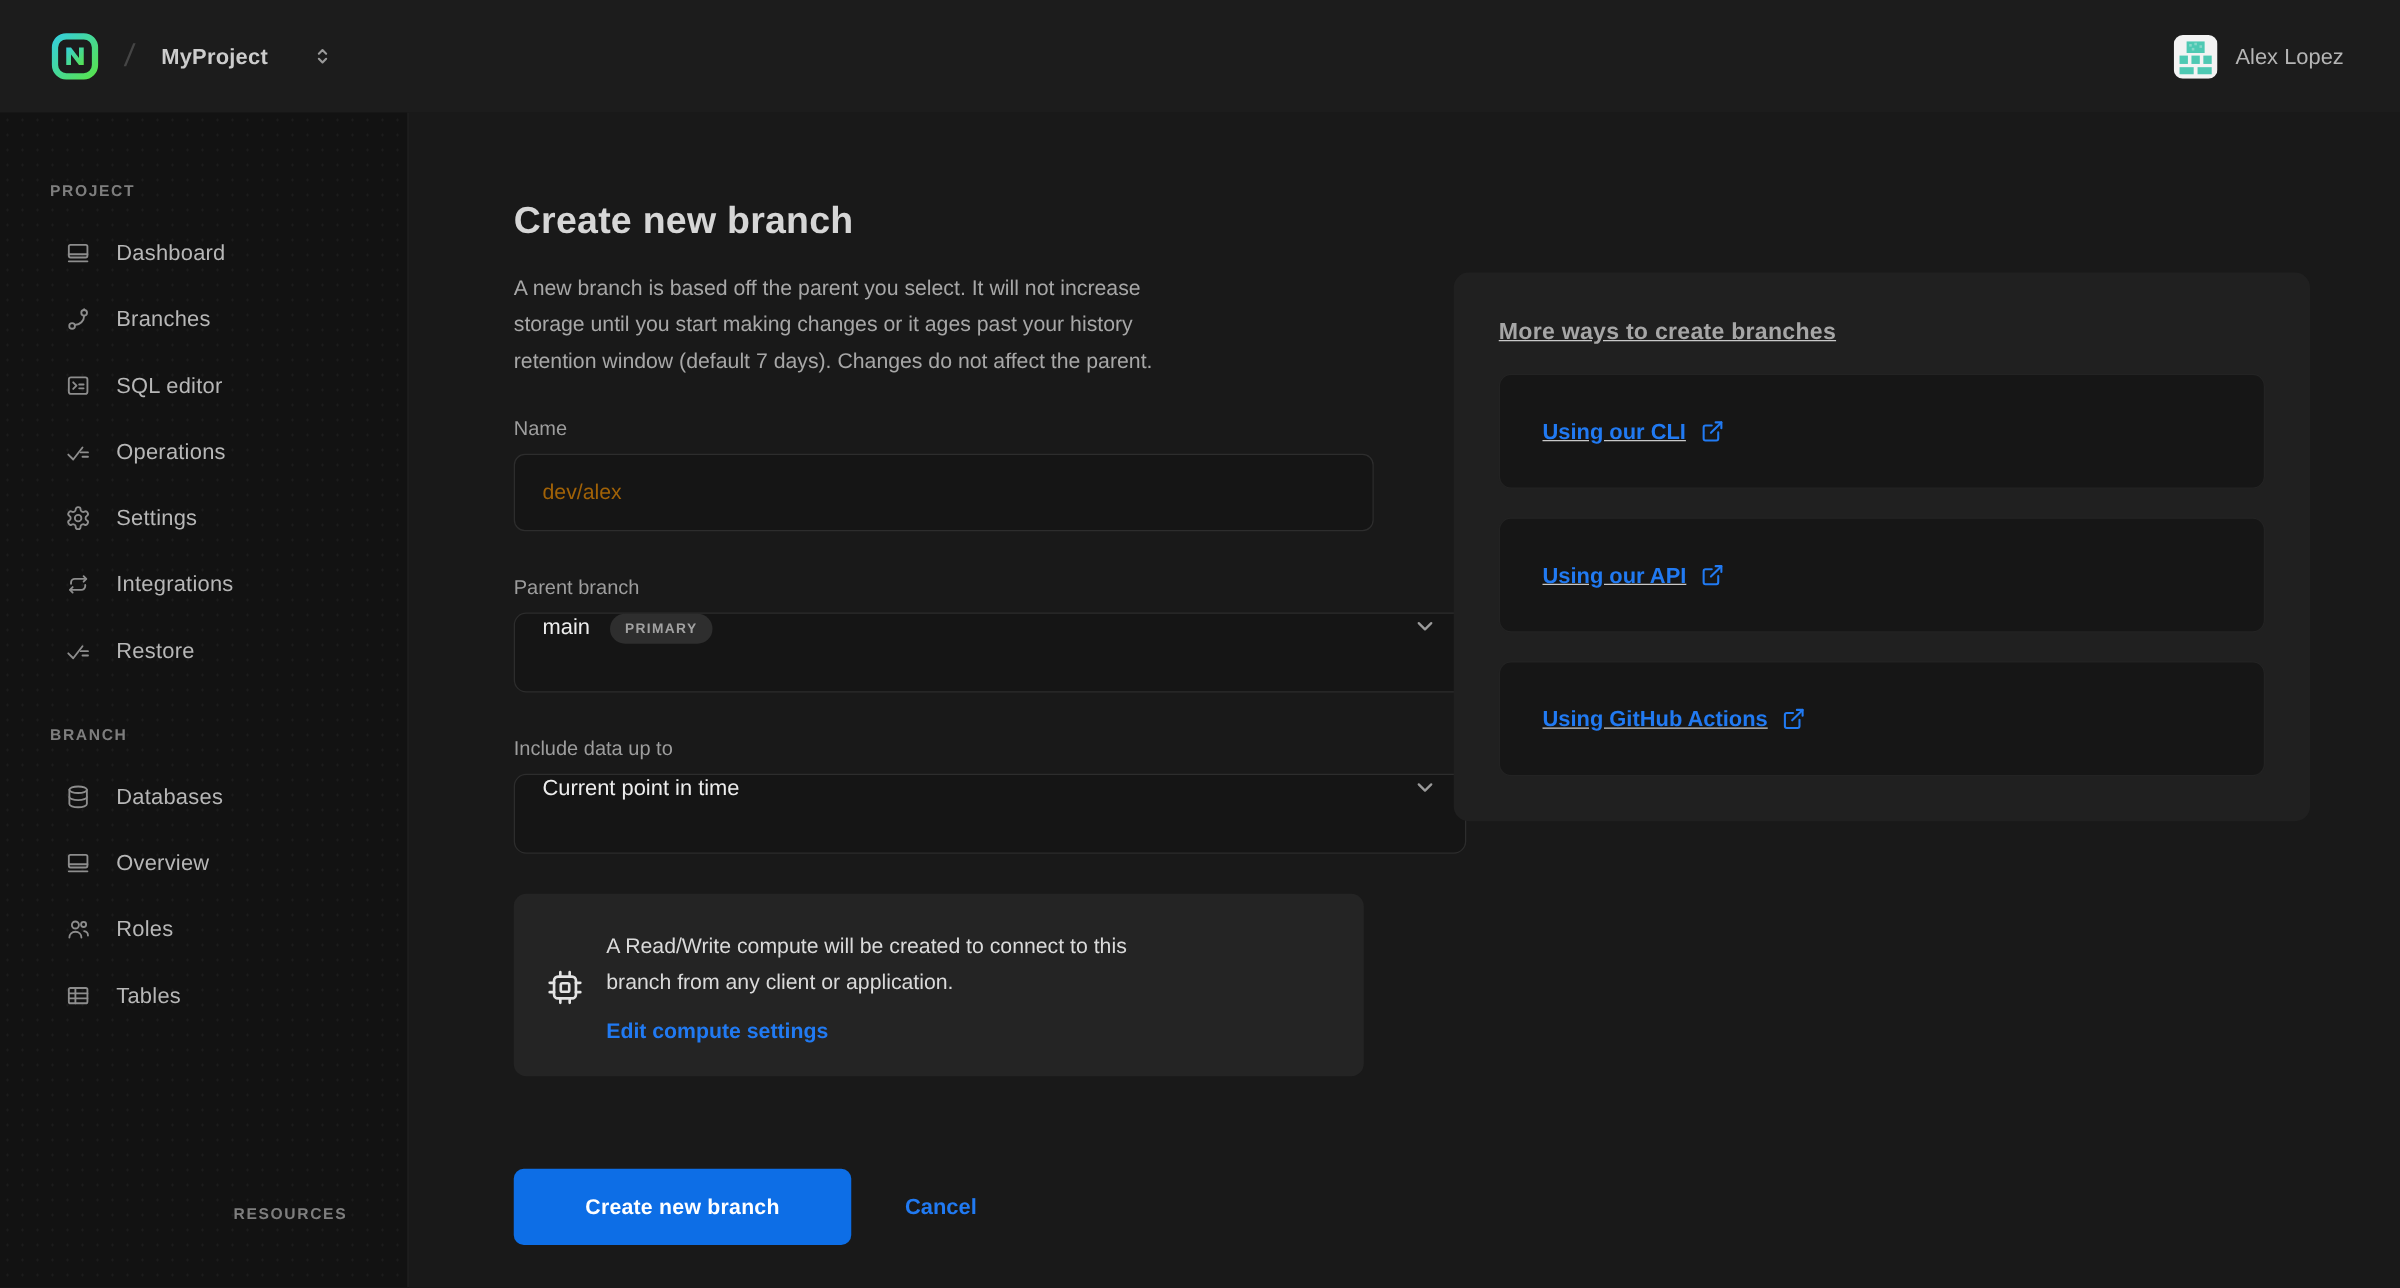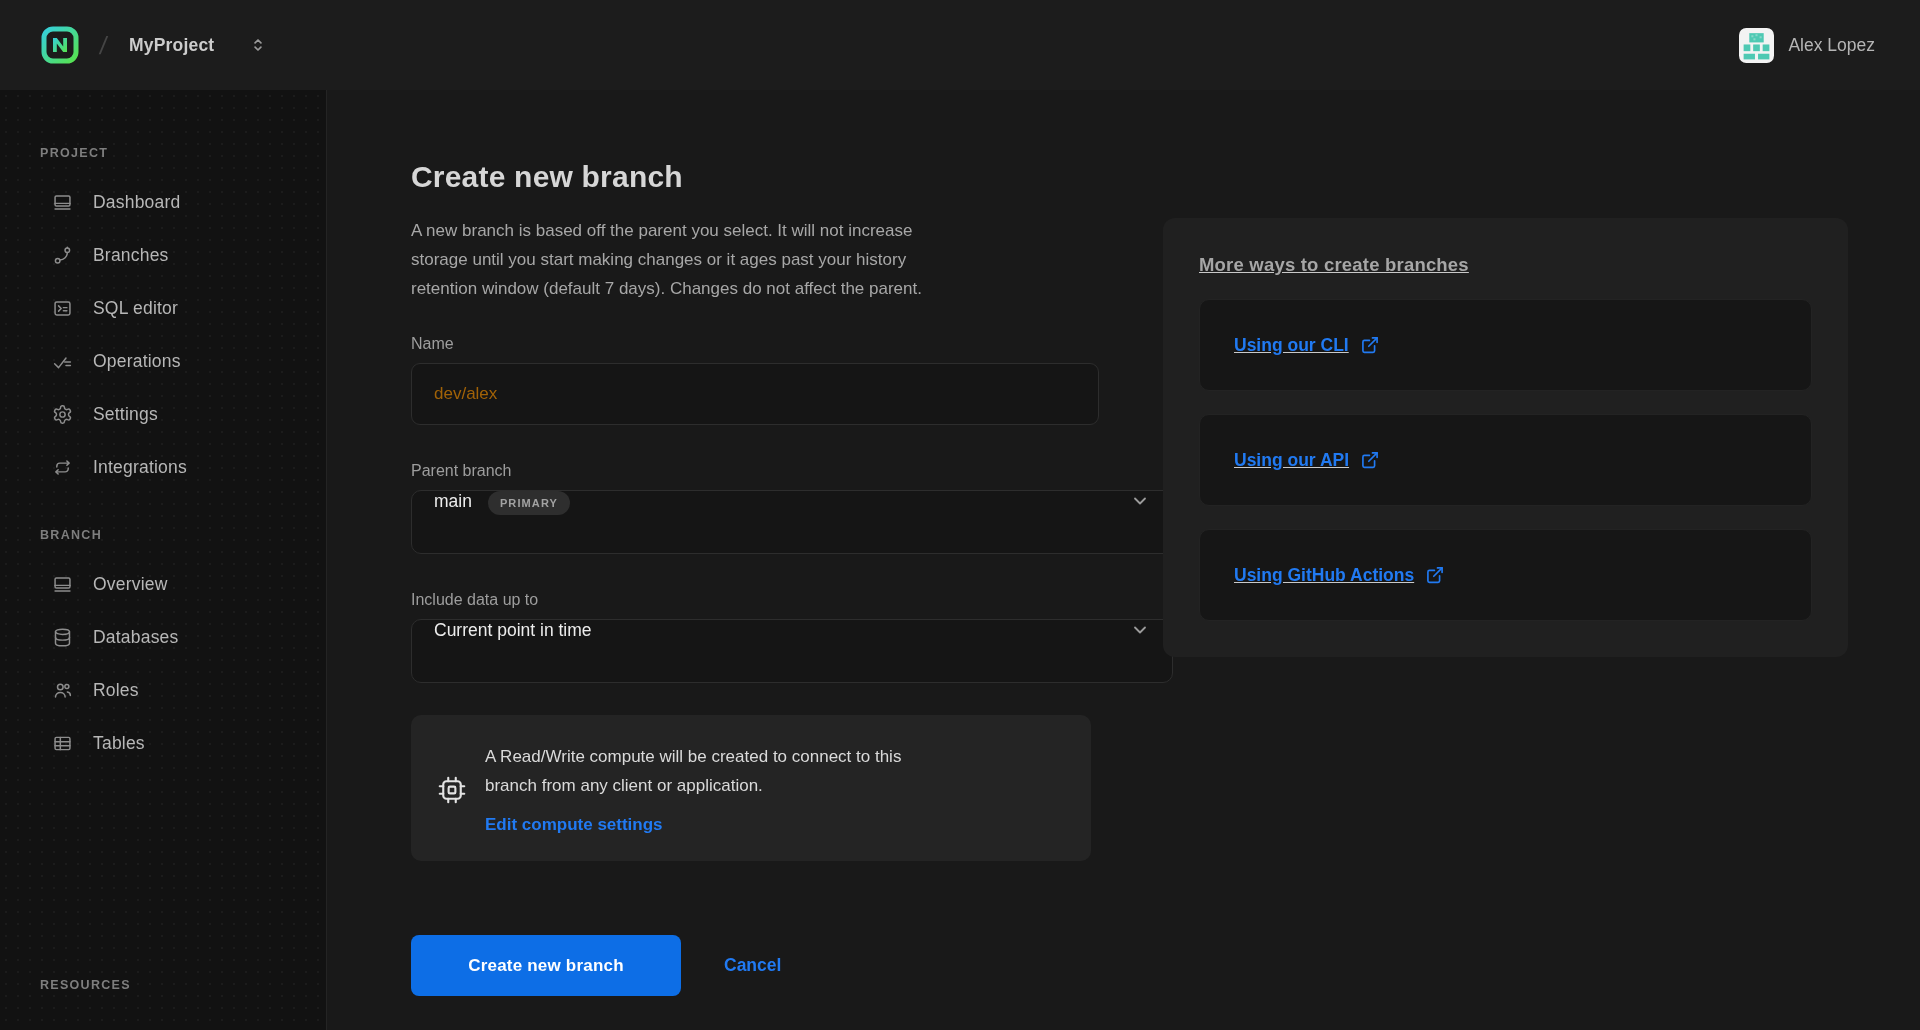--- a/index.html
+++ b/index.html
@@ -31,22 +31,22 @@
   .avatar{ width:35px; height:35px; border-radius:8px; display:block; }
   .user-name{ color:#b5b5b5; font-size:17.5px; }
 
   
   .sidebar{
     position:absolute; top:90px; left:0; width:327px; height:940px;
     background:var(--bg-side);
     background-image:radial-gradient(rgba(255,255,255,.045) 1px, transparent 1.1px);
     background-size:12px 12px;
     border-right:1px solid var(--border-soft);
-    padding:56px 0 22px 40px;
-    display:flex; flex-direction:column;
+    padding:56px 0 36px 40px;
+    display:flex; flex-direction:row;
   }
   .side-section-label{
     font-size:12.5px; font-weight:700; letter-spacing:1.3px; color:#7e7e7e;
     margin-bottom:16px;
   }
   .side-section + .side-section{ margin-top:34px; }
   .side-item{
     height:53px; display:flex; align-items:center; gap:20px; cursor:pointer;
     color:#b7b7b7;
   }
@@ -224,42 +224,52 @@
           <span class="sicon">
             <svg viewBox="0 0 24 24" fill="none" stroke="currentColor" stroke-width="1.7" stroke-linecap="round" stroke-linejoin="round">
               <path d="M17 4.5l2.5 2.5L17 9.5"></path>
               <path d="M5.5 11.5v-1a3.5 3.5 0 0 1 3.5-3.5h10"></path>
               <path d="M7 19.5 4.5 17 7 14.5"></path>
               <path d="M18.5 12.5v1a3.5 3.5 0 0 1-3.5 3.5H5"></path>
             </svg>
           </span>
           <span class="side-label">Integrations</span>
         </div>
+        <div class="side-item">
+          <span class="sicon">
+            <svg viewBox="0 0 24 24" fill="none" stroke="currentColor" stroke-width="1.7" stroke-linecap="round" stroke-linejoin="round">
+              <path d="M3 14.5 7.5 19 16 8"></path>
+              <path d="M14.5 12.5H21"></path>
+              <path d="M16 16.5h5"></path>
+            </svg>
+          </span>
+          <span class="side-label">Restore</span>
+        </div>
       </div>
       <div class="side-section">
         <div class="side-section-label">BRANCH</div>
         <div class="side-item">
           <span class="sicon">
             <svg viewBox="0 0 24 24" fill="none" stroke="currentColor" stroke-width="1.7" stroke-linecap="round" stroke-linejoin="round">
+              <ellipse cx="12" cy="5.5" rx="8" ry="3"></ellipse>
+              <path d="M4 5.5v13c0 1.66 3.58 3 8 3s8-1.34 8-3v-13"></path>
+              <path d="M4 12c0 1.66 3.58 3 8 3s8-1.34 8-3"></path>
+            </svg>
+          </span>
+          <span class="side-label">Databases</span>
+        </div>
+        <div class="side-item">
+          <span class="sicon">
+            <svg viewBox="0 0 24 24" fill="none" stroke="currentColor" stroke-width="1.7" stroke-linecap="round" stroke-linejoin="round">
               <rect x="3.5" y="4.5" width="17" height="11.5" rx="1.5"></rect>
               <path d="M3.5 13h17"></path>
               <path d="M3.5 19.5h17"></path>
             </svg>
           </span>
           <span class="side-label">Overview</span>
-        </div>
-        <div class="side-item">
-          <span class="sicon">
-            <svg viewBox="0 0 24 24" fill="none" stroke="currentColor" stroke-width="1.7" stroke-linecap="round" stroke-linejoin="round">
-              <ellipse cx="12" cy="5.5" rx="8" ry="3"></ellipse>
-              <path d="M4 5.5v13c0 1.66 3.58 3 8 3s8-1.34 8-3v-13"></path>
-              <path d="M4 12c0 1.66 3.58 3 8 3s8-1.34 8-3"></path>
-            </svg>
-          </span>
-          <span class="side-label">Databases</span>
         </div>
         <div class="side-item">
           <span class="sicon">
             <svg viewBox="0 0 24 24" fill="none" stroke="currentColor" stroke-width="1.7" stroke-linecap="round" stroke-linejoin="round">
               <circle cx="9.5" cy="8" r="3.2"></circle>
               <path d="M4 19.5c0-3.2 2.4-5.3 5.5-5.3s5.5 2.1 5.5 5.3"></path>
               <circle cx="17" cy="7.5" r="2.3"></circle>
               <path d="M17.5 13.6c2 .3 3.5 2 3.5 4"></path>
             </svg>
           </span>

